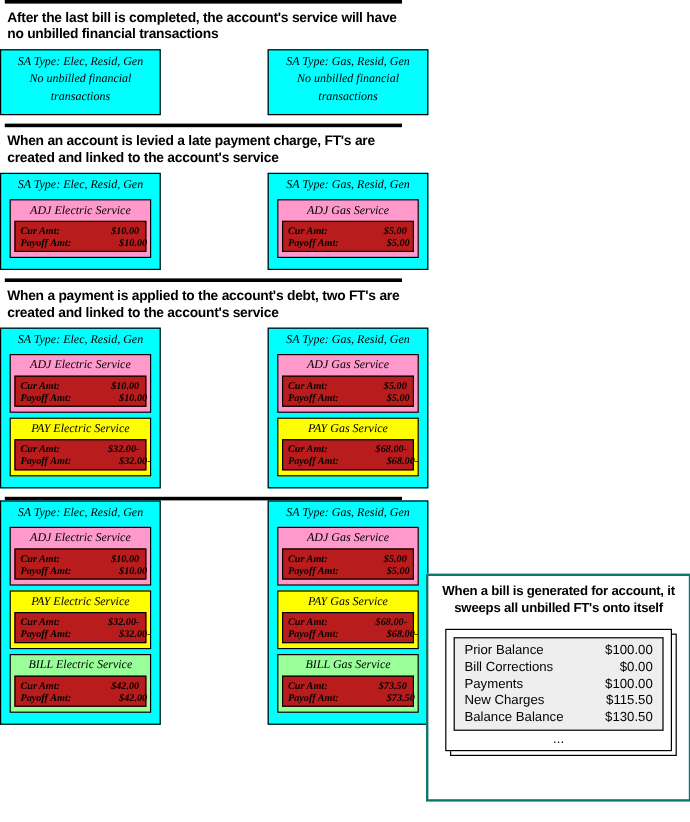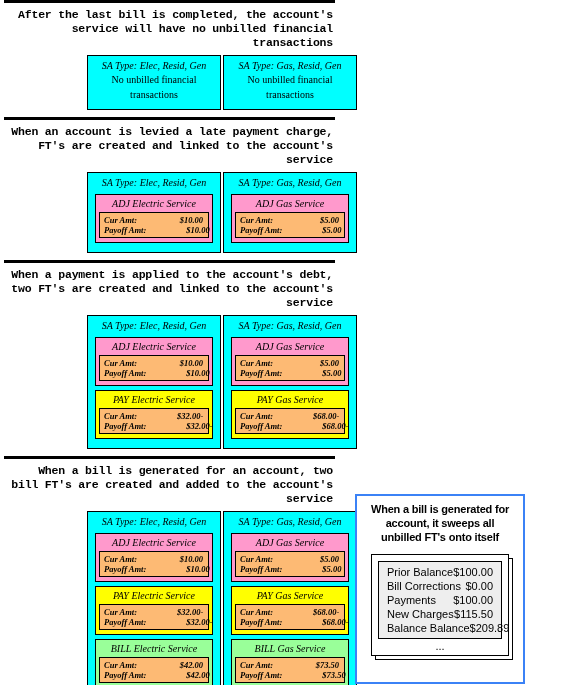--- a/index.html
+++ b/index.html
@@ -27,33 +27,33 @@
     height: 0;
     border-top: 3px solid #000000;
     margin: 0 22px 0 4px;
   }
 
   .section {
     padding: 0;
   }
 
   .section-title {
-    font-family: Liberation Mono, monospace;
+    font-family: Liberation Sans, sans-serif;
     font-weight: bold;
     font-size: 11.5px;
     line-height: 14px;
     color: #000000;
-    text-align: right;
+    text-align: left;
     padding: 5px 24px 5px 6px;
     letter-spacing: -0.2px;
   }
 
   .sa-row {
     display: flex;
-    justify-content: flex-end;
+    justify-content: space-between;
     gap: 2px;
     padding-bottom: 7px;
   }
 
   
   .sa-box {
     background: #00ffff;
     border: 1px solid #000000;
     box-sizing: border-box;
     width: 134px;
@@ -66,20 +66,21 @@
     font-size: 10px;
     line-height: 13px;
     color: #000000;
     text-align: center;
     white-space: nowrap;
     padding-bottom: 2px;
   }
 
   .sa-note {
     font-family: "Liberation Serif", serif;
+    font-style: italic;
     font-size: 10px;
     line-height: 12px;
     color: #000000;
     text-align: center;
     padding-bottom: 3px;
   }
 
   
   .ft {
     border: 1px solid #000000;
@@ -95,21 +96,21 @@
     font-family: "Liberation Serif", serif;
     font-style: italic;
     font-size: 10px;
     line-height: 14px;
     text-align: center;
     color: #000000;
     white-space: nowrap;
   }
 
   .ft-amounts {
-    background: #fdba74;
+    background: #b91c1c;
     border: 1px solid #000000;
     box-sizing: border-box;
     padding: 2px 5px 2px 4px;
     margin-top: 1px;
   }
 
   .amt-line {
     display: flex;
     justify-content: space-between;
     font-family: "Liberation Serif", serif;
@@ -120,26 +121,25 @@
     color: #000000;
     white-space: nowrap;
   }
   .amt-line .amt-val { font-weight: bold; margin-left: 40px; }
 
   
   #right-panel {
     position: absolute;
     left: 355px;
     top: 478px;
-    width: 170px;
+    width: 221px;
     height: 190px;
-    border: 2px solid #3b82f6;
+    border: 2px solid #0f766e;
     box-sizing: border-box;
     background: #ffffff;
-    margin-top: 16px;
   }
 
   .panel-title {
     font-family: "Liberation Sans", sans-serif;
     font-weight: bold;
     font-size: 11px;
     line-height: 14px;
     text-align: center;
     color: #000000;
     padding: 6px 10px 4px 10px;
@@ -309,21 +309,20 @@
                 <span class="amt-label">Payoff Amt:</span>
                 <span class="amt-val">$68.00-</span>
               </div>
             </div>
           </div>
         </div>
       </div>
     </div>
     <div class="section-rule"></div>
     <div class="section">
-      <div class="section-title">When a bill is generated for an account, two bill FT's are created and added to the account's service</div>
       <div class="sa-row">
         <div class="sa-box">
           <div class="sa-type">SA Type:  Elec, Resid, Gen</div>
           <div class="ft adj">
             <div class="ft-title">ADJ Electric Service</div>
             <div class="ft-amounts">
               <div class="amt-line">
                 <span class="amt-label">Cur Amt:</span>
                 <span class="amt-val">$10.00</span>
               </div>
@@ -422,19 +421,19 @@
           <div class="bill-line">
             <span>Payments</span>
             <span>$100.00</span>
           </div>
           <div class="bill-line">
             <span>New Charges</span>
             <span>$115.50</span>
           </div>
           <div class="bill-line">
             <span>Balance Balance</span>
-            <span>$209.89</span>
+            <span>$130.50</span>
           </div>
         </div>
         <div class="bill-ellipsis">...</div>
       </div>
     </div>
   </div>
 
 </body></html>

